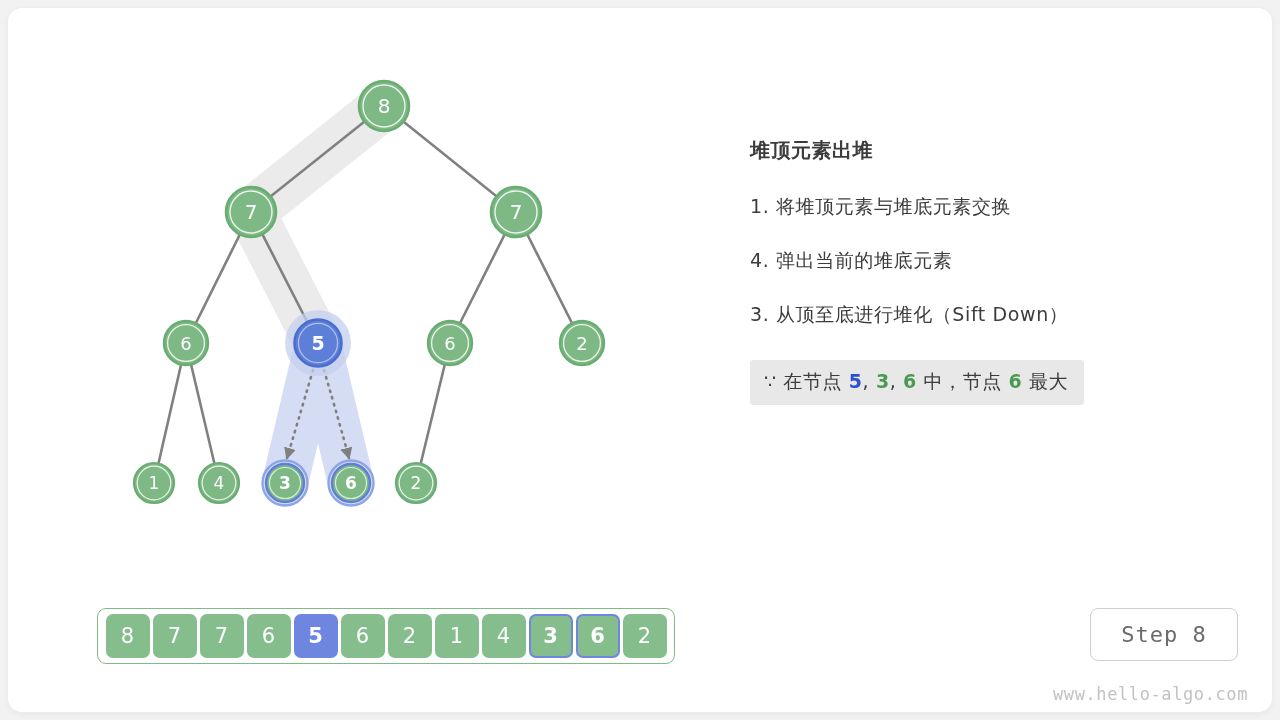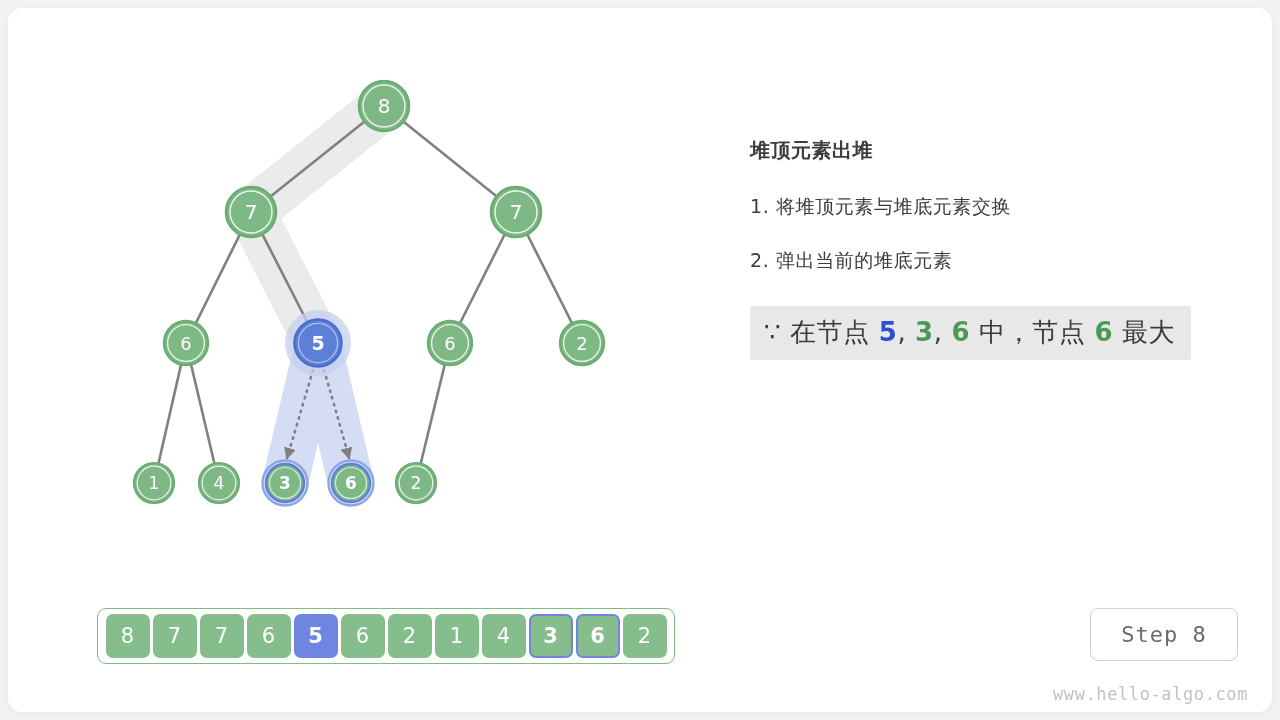--- a/index.html
+++ b/index.html
@@ -59,21 +59,21 @@
     margin-bottom: 28px;
     letter-spacing: 0.6px;
     white-space: nowrap;
     font-family: "DejaVu Sans", "Liberation Sans", sans-serif;
   }
   #conclusion {
     display: inline-block;
     background: #e8e8e8;
     border-radius: 3px;
     padding: 9px 16px 10px 14px;
-    font-size: 26px;
+    font-size: 19px;
     color: #3c3c3c;
     letter-spacing: 0.6px;
     white-space: nowrap;
     font-family: "DejaVu Sans", "Liberation Sans", sans-serif;
     margin-top: 4px;
   }
   #conclusion .hl-blue { color: #2c4fd8; font-weight: bold; }
   #conclusion .hl-green { color: #4a9a54; font-weight: bold; }
 
   
@@ -265,21 +265,22 @@
           <circle cx="408" cy="475" r="20" fill="#7eb884" stroke="#6aad72" stroke-width="2.2"></circle>
           <circle cx="408" cy="475" r="16.8" fill="none" stroke="#ffffff" stroke-width="1.2" opacity="0.85"></circle>
           <text x="408" y="475" text-anchor="middle" dominant-baseline="central" fill="#ffffff" font-size="17" font-family="DejaVu Sans, sans-serif">2</text>
         </g>
       </g>
     </svg>
 
     <div id="panel">
       <div id="panel-title">堆顶元素出堆</div>
       <div class="step-line">1. 将堆顶元素与堆底元素交换</div>
-      <div class="step-line">2. 弹出当前的堆底元素</div>
+      <div class="step-line">4. 弹出当前的堆底元素</div>
+      <div class="step-line">3. 从顶至底进行堆化（Sift Down）</div>
       <div id="conclusion"><span>∵ 在节点 </span><span class="hl-blue">5</span><span>, </span><span class="hl-green">3</span><span>, </span><span class="hl-green">6</span><span> 中，节点 </span><span class="hl-green">6</span><span> 最大</span></div>
     </div>
 
     <div id="array-wrap">
         <div class="cell">8</div>
         <div class="cell">7</div>
         <div class="cell">7</div>
         <div class="cell">6</div>
         <div class="cell sel-fill">5</div>
         <div class="cell">6</div>

